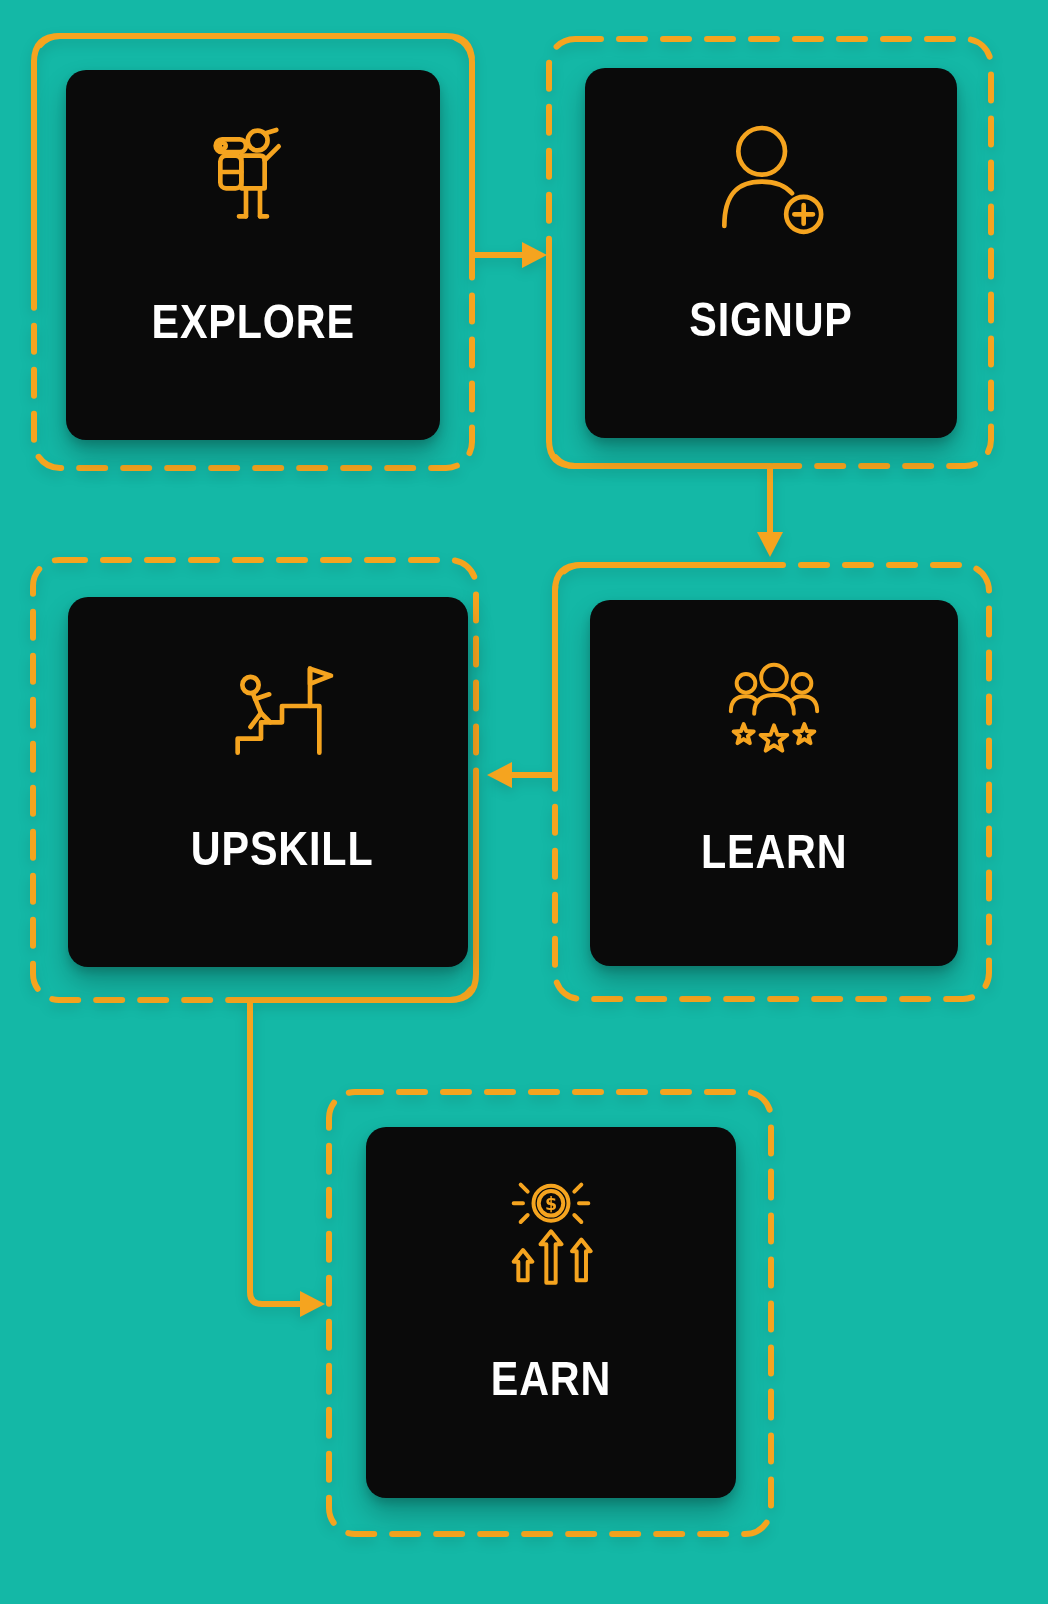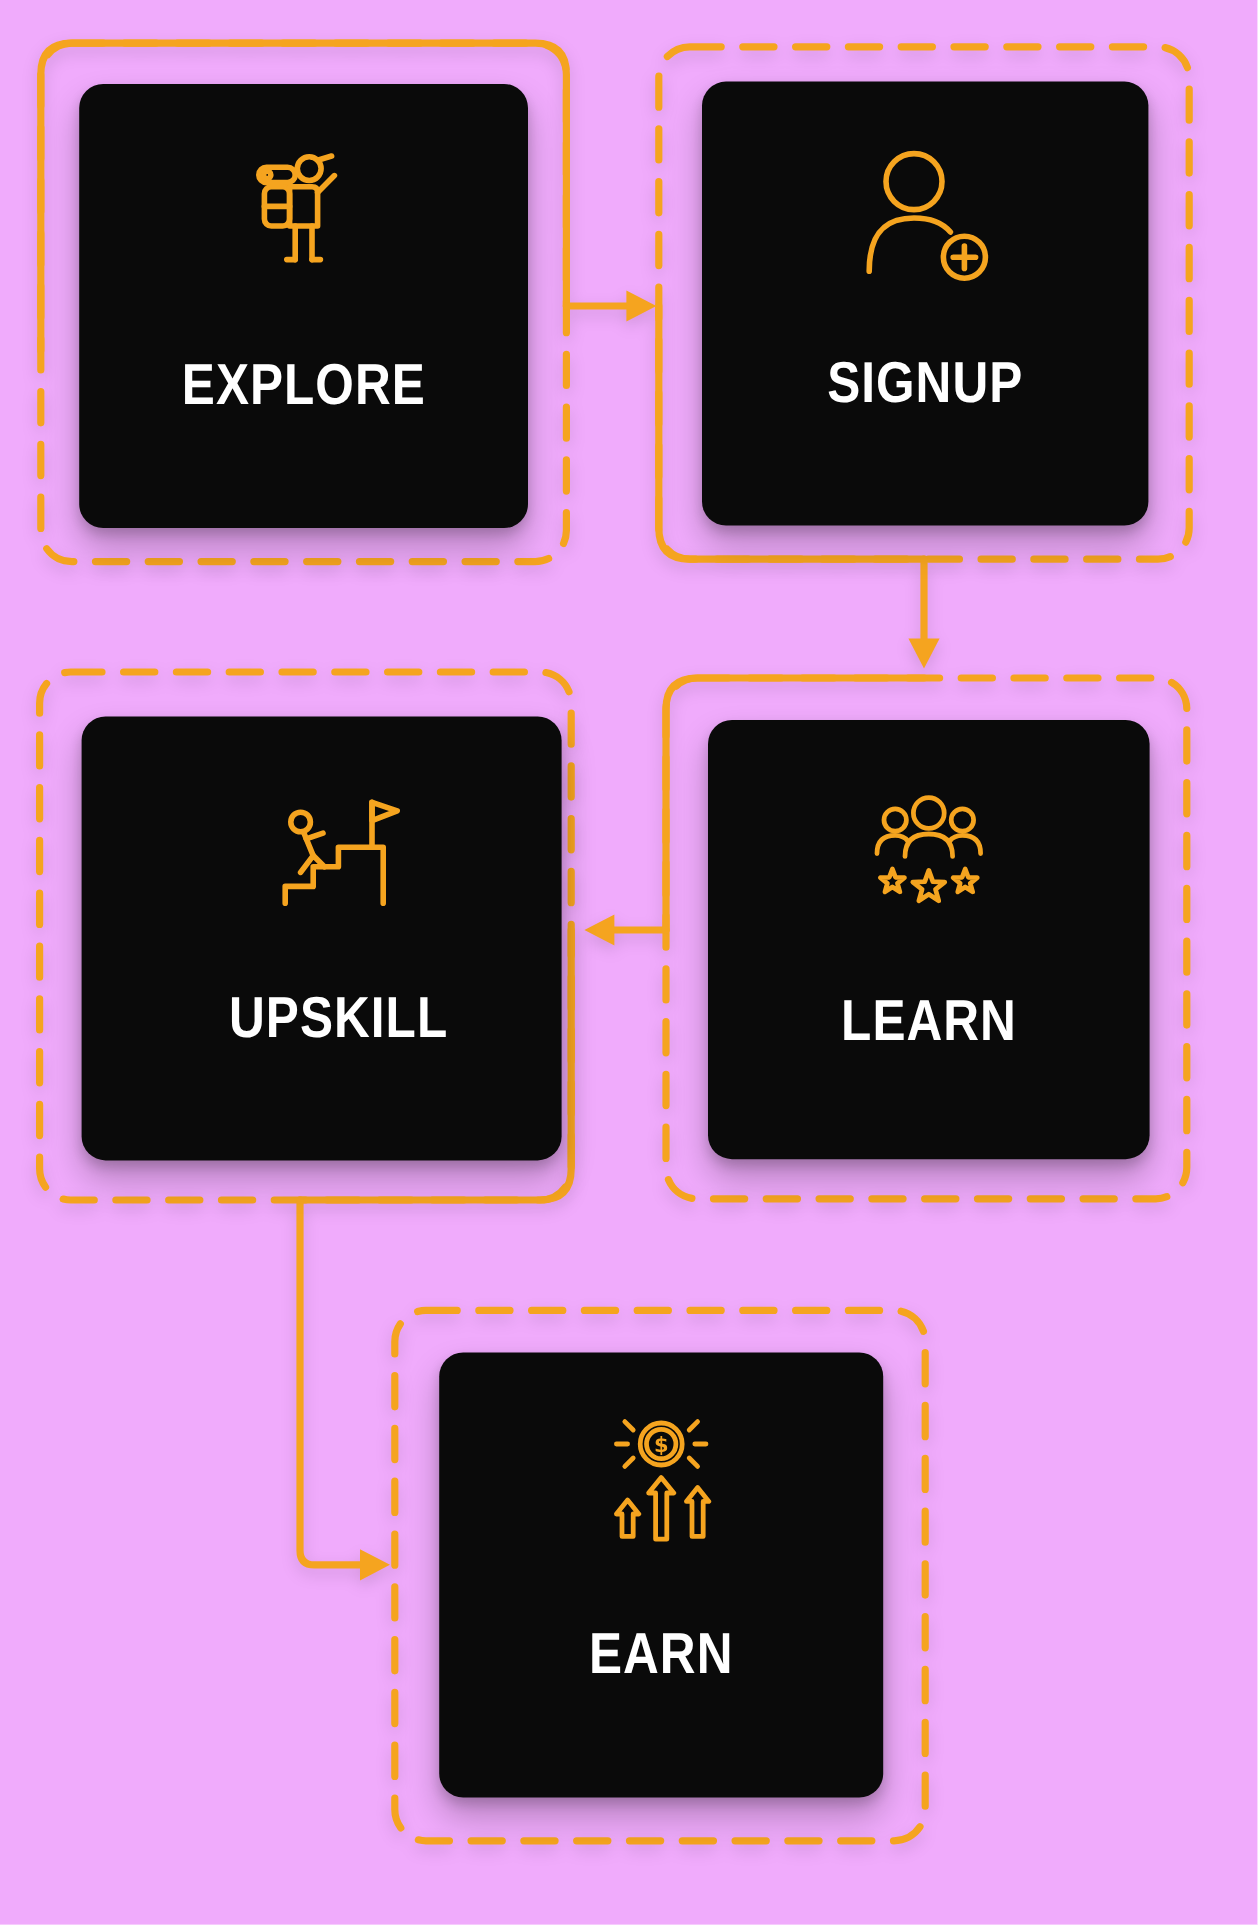--- a/index.html
+++ b/index.html
@@ -1,17 +1,17 @@
 <!DOCTYPE html>
 <html><head>
 <meta charset="utf-8">
 <style>
   html,body{margin:0;padding:0;background:#ffffff;}
   .canvas{
-    position:relative;width:1048px;height:1604px;background:#f0abfc;overflow:hidden;
+    position:relative;width:1048px;height:1604px;background:#14b8a6;overflow:hidden;
     font-family:"Liberation Sans",sans-serif;
   }
   .wires{
     position:absolute;left:0;top:0;width:1048px;height:1604px;
     filter:drop-shadow(0 5px 6px rgba(0,0,0,.13));
   }
   .wires .dashed{
     fill:none;stroke:#F5A41F;stroke-width:6;stroke-dasharray:26 18;stroke-linecap:round;
   }
   .wires .solid{

